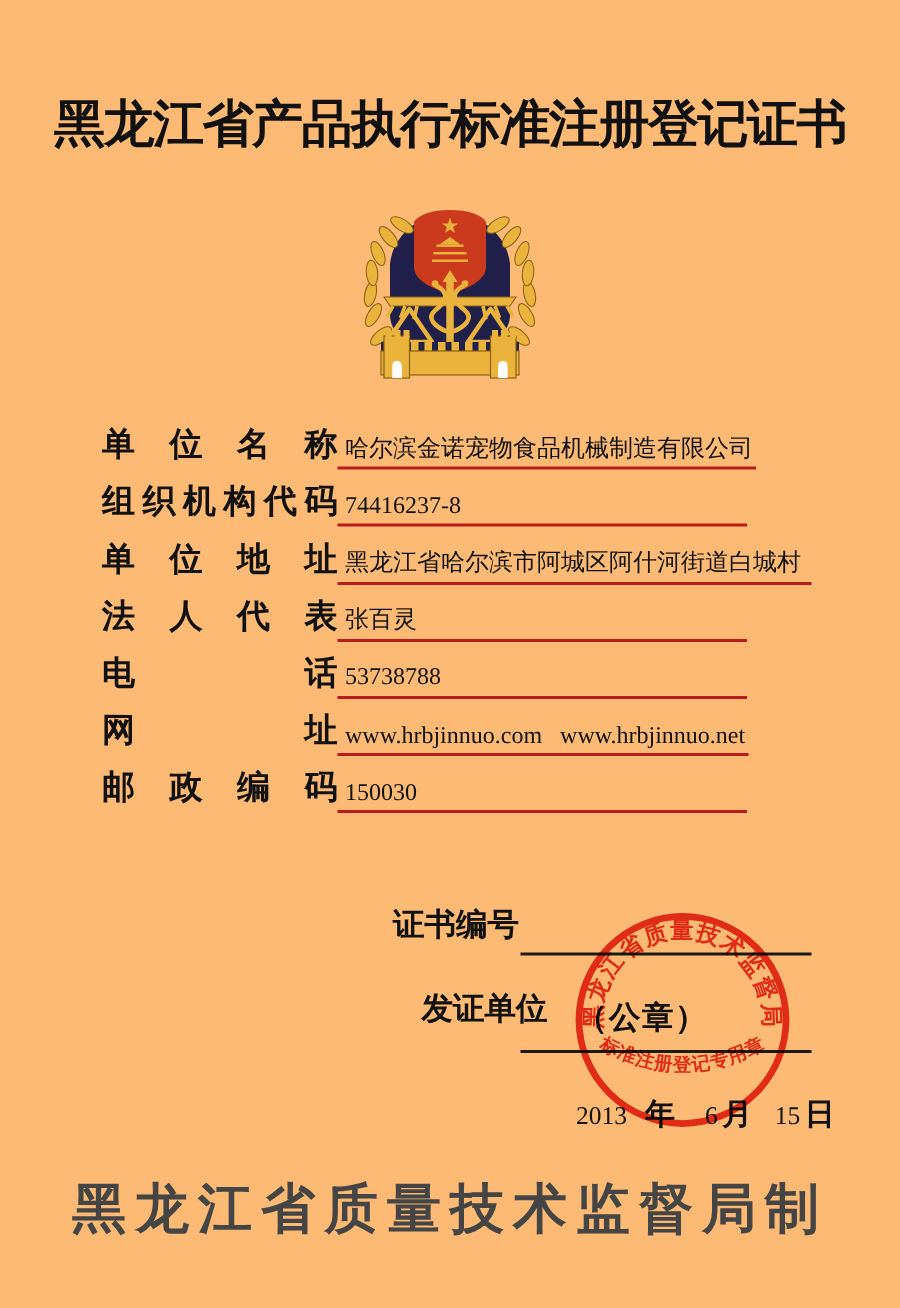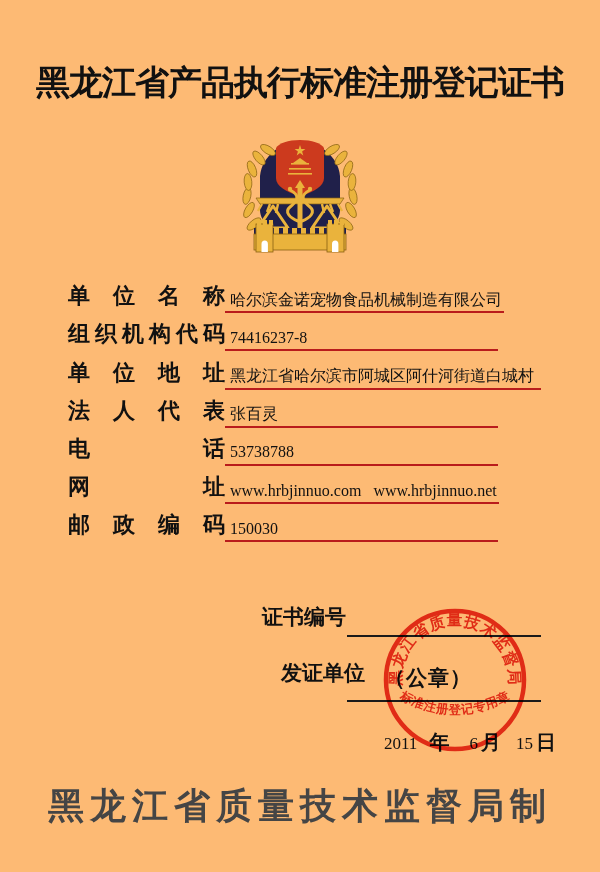--- a/index.html
+++ b/index.html
@@ -186,21 +186,21 @@
   </div>
 
   <div class="blk-label" style="left:262px;top:606px;">证书编号</div>
   <div class="hline" style="left:347px;top:635px;width:194px;"><span></span></div>
 
   <div class="blk-label" style="left:262px;top:662px;margin-left:19px;">发证单位</div>
   <div class="gongzhang">（公章）</div>
   <div class="hline" style="left:347px;top:700px;width:194px;"></div>
 
   <div class="date-line">
-    <span class="num">2011</span><span class="cjk gap-y">年</span><span class="num gap-m">6</span><span class="cjk">月</span><span class="num gap-d">15</span><span class="cjk">日</span>
+    <span class="num">2013</span><span class="cjk gap-y">年</span><span class="num gap-m">6</span><span class="cjk">月</span><span class="num gap-d">15</span><span class="cjk">日</span>
   </div>
 
   <svg class="seal" viewBox="0 0 150 150" xmlns="http://www.w3.org/2000/svg">
     <defs>
       <path id="sealTop" d="M23,90 A54,54 0 1 1 127,90"></path>
       <path id="sealBottom" d="M20,95 Q75,125 130,95"></path>
     </defs>
     <circle cx="75" cy="76" r="69" style="fill:none;stroke:var(--seal-red,#e02b1e);stroke-width:4.5"></circle>
     <text class="arc-top" text-anchor="middle">
       <textPath href="#sealTop" startOffset="50%">黑龙江省质量技术监督局</textPath>

